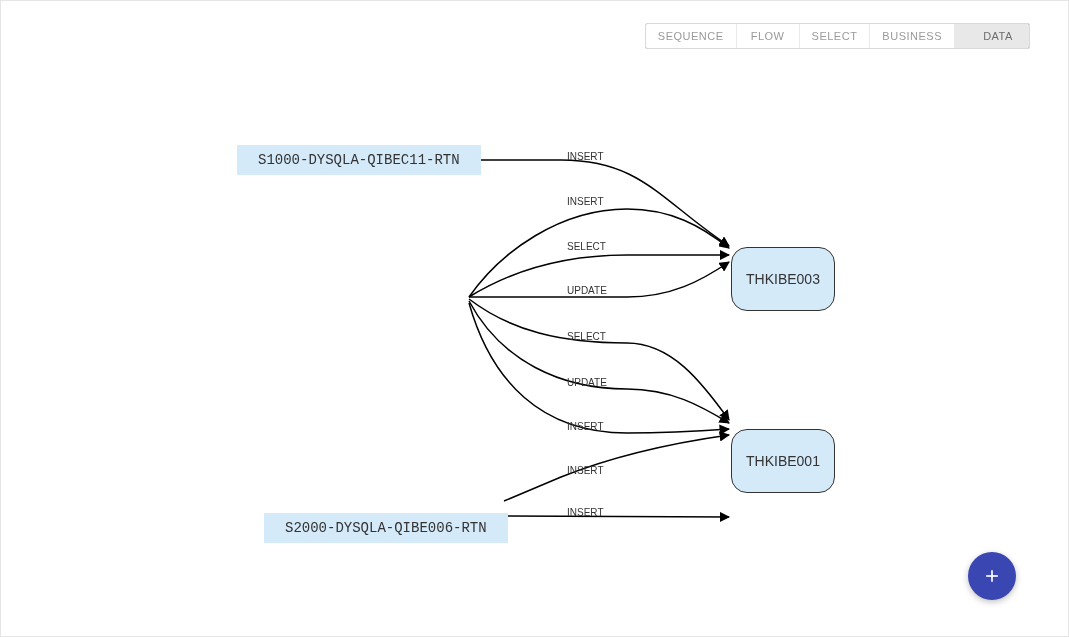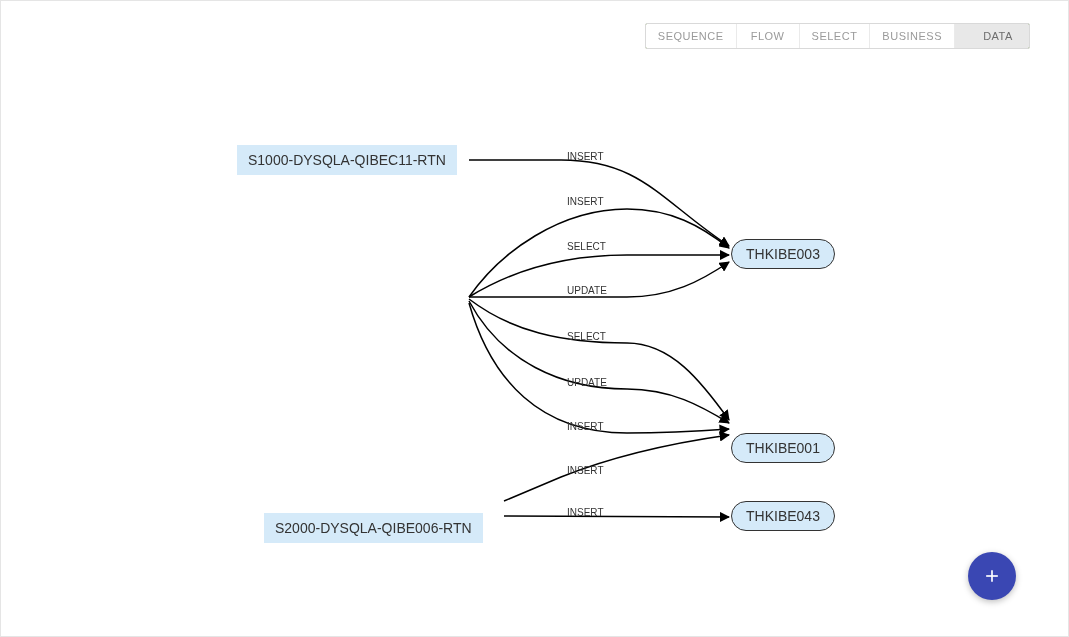--- a/index.html
+++ b/index.html
@@ -56,39 +56,41 @@
     color: #6d6d6d;
     padding-left: 24px;
   }
   
   .src-node {
     position: absolute;
     background: #d5eaf9;
     border: 1px solid #d5eaf9;
     color: #333;
     font-size: 14px;
-    padding: 6px 10px;
+    padding: 6px 20px;
     white-space: nowrap;
     box-sizing: border-box;
     user-select: none;
     cursor: pointer;
+    font-family: Liberation Mono, monospace;
   }
   
   .tgt-node {
     position: absolute;
     background: #d5eaf9;
     border: 1.5px solid #333;
     border-radius: 16px;
     color: #333;
     font-size: 14px;
-    padding: 6px 14px;
+    padding: 23px 14px;
     white-space: nowrap;
     box-sizing: border-box;
     user-select: none;
     cursor: pointer;
+    margin-top: 8px;
   }
   
   .edge-label {
     position: absolute;
     font-size: 10px;
     color: #333;
     background: transparent;
     white-space: nowrap;
     user-select: none;
   }
@@ -144,22 +146,21 @@
     <div class="tab">FLOW</div>
     <div class="tab">SELECT</div>
     <div class="tab">BUSINESS</div>
     <div class="tab active">DATA</div>
   </div>
 
   <div id="src-0" class="src-node" style="left: 236px; top: 144px;">S1000-DYSQLA-QIBEC11-RTN</div>
   <div id="src-2" class="src-node" style="left: 263px; top: 512px;">S2000-DYSQLA-QIBE006-RTN</div>
 
   <div id="tgt-0" class="tgt-node" style="left: 730px; top: 238px;">THKIBE003</div>
-  <div id="tgt-1" class="tgt-node" style="left: 730px; top: 432px; text-align: center;">THKIBE001</div>
-  <div id="tgt-2" class="tgt-node" style="left: 730px; top: 500px;">THKIBE043</div>
+  <div id="tgt-1" class="tgt-node" style="left: 730px; top: 420px; text-align: center;">THKIBE001</div>
 
   <div class="edge-label" id="el-0" style="left: 566px; top: 150px;">INSERT</div>
   <div class="edge-label" id="el-1" style="left: 566px; top: 195px;">INSERT</div>
   <div class="edge-label" id="el-2" style="left: 566px; top: 240px;">SELECT</div>
   <div class="edge-label" id="el-3" style="left: 566px; top: 284px;">UPDATE</div>
   <div class="edge-label" id="el-4" style="left: 566px; top: 330px;">SELECT</div>
   <div class="edge-label" id="el-5" style="left: 566px; top: 376px;">UPDATE</div>
   <div class="edge-label" id="el-6" style="left: 566px; top: 420px;">INSERT</div>
   <div class="edge-label" id="el-7" style="left: 566px; top: 464px;">INSERT</div>
   <div class="edge-label" id="el-8" style="left: 566px; top: 506px;">INSERT</div>

